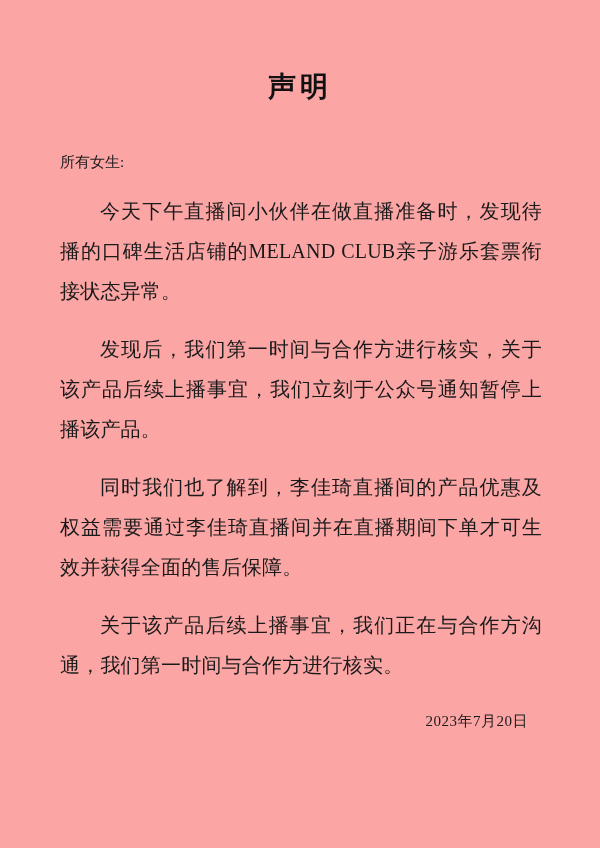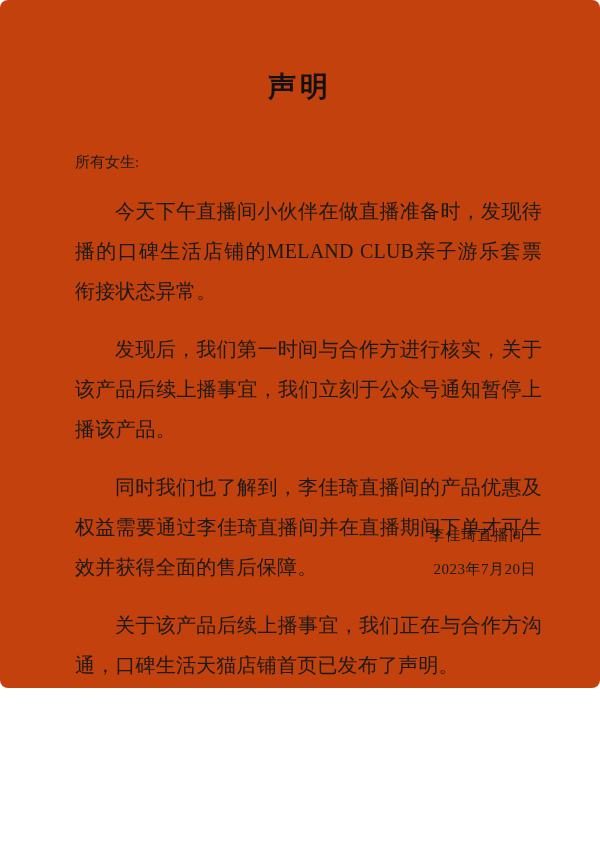--- a/index.html
+++ b/index.html
@@ -10,39 +10,38 @@
   body {
     width: 600px;
     height: 848px;
     font-family: "Liberation Serif", "DejaVu Serif", serif;
     color: #1a1a1a;
     position: relative;
     overflow: hidden;
   }
   .page {
     width: 600px;
-    height: 688px;
+    height: 848px;
     box-sizing: border-box;
     padding: 0;
     position: relative;
-    background: #c2410c;
-    border-radius: 8px;
+    background: #fca5a5;
   }
   .doc-title {
     text-align: center;
     font-size: 28px;
     font-weight: 700;
     letter-spacing: 4px;
     margin: 0;
     padding-top: 68px;
     color: #111111;
     font-family: "Liberation Serif", "DejaVu Serif", serif;
   }
   .body-block {
-    padding: 0 58px 0 75px;
+    padding: 0 58px 0 60px;
     margin-top: 42px;
   }
   .salutation {
     font-size: 15px;
     line-height: 1.9;
     margin: 0 0 14px 0;
     color: #1a1a1a;
   }
   .para {
     font-size: 20px;
@@ -60,38 +59,37 @@
     text-align: left;
     font-size: 15px;
     line-height: 2.0;
     color: #1a1a1a;
   }
   .sign-name {
     margin: 0;
     letter-spacing: 1px;
   }
   .sign-date {
-    margin: 4px;
+    margin: 12px;
     letter-spacing: 0.5px;
     font-family: Liberation Serif, serif;
   }
 </style>
 </head>
 <body>
 
 <div class="page">
 
   <h1 class="doc-title">声明</h1>
 
   <div class="body-block">
     <p class="salutation">所有女生:</p>
     <p class="para">今天下午直播间小伙伴在做直播准备时，发现待播的口碑生活店铺的MELAND CLUB亲子游乐套票衔接状态异常。</p>
     <p class="para">发现后，我们第一时间与合作方进行核实，关于该产品后续上播事宜，我们立刻于公众号通知暂停上播该产品。</p>
     <p class="para">同时我们也了解到，李佳琦直播间的产品优惠及权益需要通过李佳琦直播间并在直播期间下单才可生效并获得全面的售后保障。</p>
-    <p class="para">关于该产品后续上播事宜，我们正在与合作方沟通，口碑生活天猫店铺首页已发布了声明。</p>
+    <p class="para">关于该产品后续上播事宜，我们正在与合作方沟通，我们第一时间与合作方进行核实。</p>
   </div>
 
   <div class="signature-block">
-    <p class="sign-name">李佳琦直播间</p>
     <p class="sign-date">2023年7月20日</p>
   </div>
 
 </div>
 
 </body></html>

